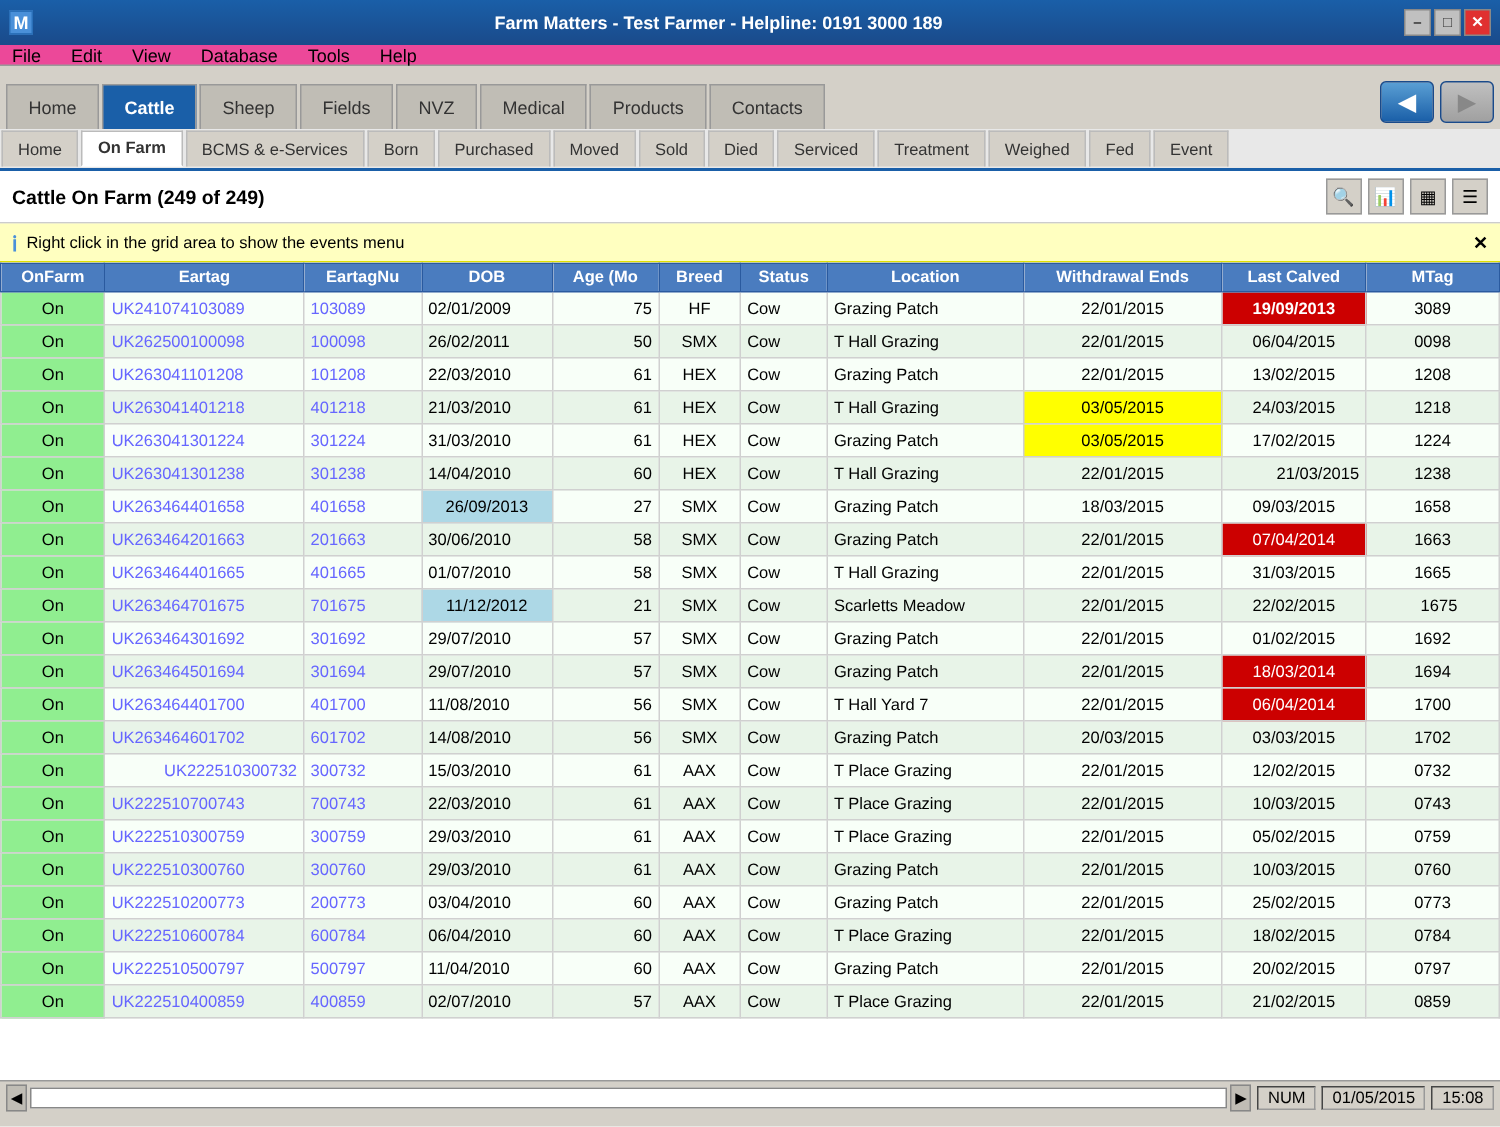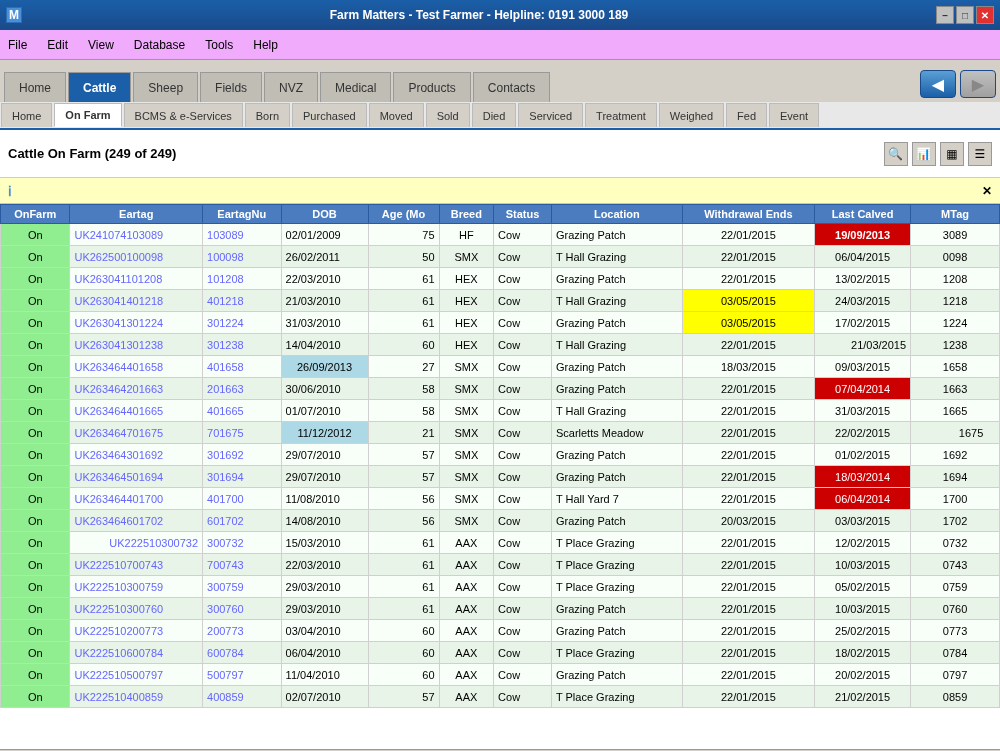--- a/index.html
+++ b/index.html
@@ -20,26 +20,26 @@
     }
     .title-bar-left { display: flex; align-items: center; gap: 6px; }
     .title-bar-icon { width: 16px; height: 16px; background: #4a90d9; border: 1px solid #2a70b9; display: flex; align-items: center; justify-content: center; font-size: 10px; color: white; }
     .title-bar-title { flex: 1; text-align: center; }
     .title-bar-controls { display: flex; gap: 2px; }
     .title-btn { width: 18px; height: 18px; background: #c0c0c0; border: 1px solid #888; display: flex; align-items: center; justify-content: center; font-size: 10px; cursor: pointer; color: #333; }
     .title-btn.close { background: #e03030; color: white; }
 
     
     .menu-bar {
-      background: #f0abfc;
+      background: #ec4899;
       padding: 2px 4px;
       display: flex;
       gap: 12px;
       border-bottom: 1px solid #999;
-      height: 30px;
+      height: 14px;
       align-items: center;
     }
     .menu-item { cursor: pointer; padding: 1px 4px; font-size: 12px; }
 
     
     .nav-tabs-1 {
       background: #d4d0c8;
       display: flex;
       align-items: flex-end;
       padding: 4px 4px 0 4px;
@@ -103,21 +103,21 @@
     }
 
     
     .content-header {
       background: white;
       padding: 6px 8px;
       display: flex;
       align-items: center;
       justify-content: space-between;
       border-bottom: 1px solid #ccc;
-      height: 48px;
+      height: 35px;
     }
     .content-title { font-size: 13px; font-weight: bold; }
     .header-icons { display: flex; gap: 4px; }
     .header-icon { width: 24px; height: 24px; background: #d4d0c8; border: 1px solid #999; display: flex; align-items: center; justify-content: center; cursor: pointer; font-size: 12px; }
 
     
     .info-bar {
       background: #ffffc0;
       padding: 4px 8px;
       display: flex;
@@ -262,20 +262,21 @@
   <div class="header-icons">
     <div class="header-icon">🔍</div>
     <div class="header-icon">📊</div>
     <div class="header-icon">▦</div>
     <div class="header-icon">☰</div>
   </div>
 </div>
 
 <div class="info-bar">
   <span class="info-icon">ℹ</span>
+  <span class="info-text">Right click in the grid area to show the events menu</span>
   <span class="info-close">✕</span>
 </div>
 
 <div class="grid-container">
   <table>
     <thead>
       <tr>
         <th>OnFarm</th>
         <th>Eartag</th>
         <th>EartagNu</th>
@@ -411,21 +412,21 @@
     <td class="col-onfarm">On</td>
     <td style="color:#6666ff;">UK263464701675</td>
     <td style="color:#6666ff;">701675</td>
     <td class="cell-blue">11/12/2012</td>
     <td style="text-align:right;padding-right:4px;">21</td>
     <td style="text-align:center;">SMX</td>
     <td>Cow</td>
     <td>Scarletts Meadow</td>
     <td class="cell-normal" style="text-align:center;">22/01/2015</td>
     <td class="cell-normal" style="text-align:center;">22/02/2015</td>
-    <td style="text-align:center;padding-left:36px;">1675</td>
+    <td style="padding-left:36px;">1675</td>
   </tr>
         <tr>
     <td class="col-onfarm">On</td>
     <td style="color:#6666ff;">UK263464301692</td>
     <td style="color:#6666ff;">301692</td>
     <td class="">29/07/2010</td>
     <td style="text-align:right;padding-right:4px;">57</td>
     <td style="text-align:center;">SMX</td>
     <td>Cow</td>
     <td>Grazing Patch</td>

